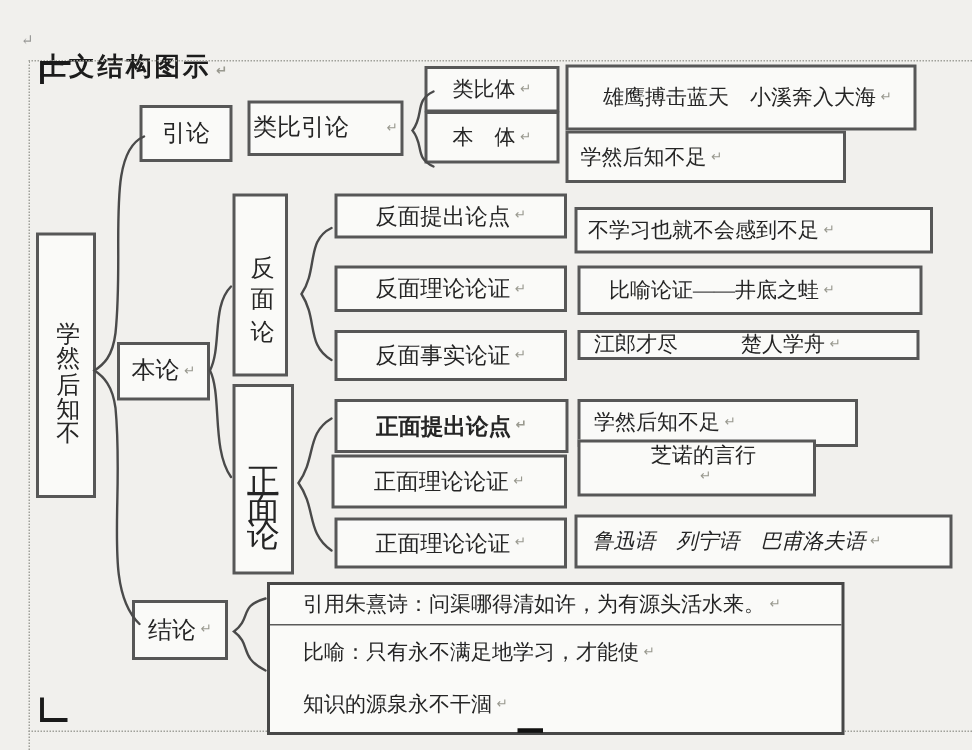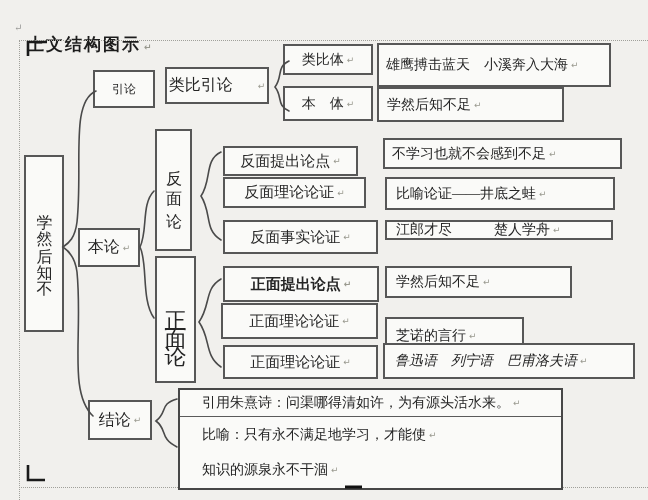--- a/index.html
+++ b/index.html
@@ -36,41 +36,41 @@
   .left{justify-content:flex-start;}
   .vtext{
     writing-mode:vertical-rl;
     text-orientation:upright;
   }
   .ret{font-size:9px;color:#99998f;margin-left:3px;letter-spacing:normal;font-family:"DejaVu Sans",sans-serif;}
 
   
   #box-root{left:24px;top:155px;width:40px;height:177px;font-size:16px;}
   #box-root .vtext{letter-spacing:17px;}
-  #box-yinlun{left:93px;top:70px;width:62px;height:38px;font-size:12px;}
+  #box-yinlun{left:93px;top:70px;width:62px;height:38px;font-size:16px;}
   #box-leibiyinlun{left:165px;top:67px;width:104px;height:37px;font-size:16px;gap:22px;}
   #box-leibiti{left:283px;top:44px;width:90px;height:31px;font-size:14px;}
-  #box-xiongying{left:377px;top:43px;width:234px;height:44px;font-size:14px;padding-left:7px;}
-  #box-benti{left:283px;top:86px;width:90px;height:35px;font-size:14px;}
+  #box-xiongying{left:377px;top:43px;width:234px;height:44px;font-size:14px;padding-left:23px;}
+  #box-benti{left:283px;top:74px;width:90px;height:35px;font-size:14px;}
   #box-xrh1{left:377px;top:87px;width:187px;height:35px;font-size:14px;padding-left:8px;}
   #box-benlun{left:78px;top:228px;width:62px;height:39px;font-size:16px;}
   #box-fanmianlun{left:155px;top:129px;width:37px;height:122px;font-size:16px;}
   #box-fanmianlun .vtext{letter-spacing:22px;}
-  #box-f1{left:223px;top:146px;width:135px;height:30px;}
+  #box-f1{left:223px;top:129px;width:155px;height:30px;}
   #box-f1c{left:383px;top:138px;width:239px;height:31px;font-size:14px;padding-left:7px;}
-  #box-f2{left:223px;top:177px;width:143px;height:31px;}
-  #box-f2c{left:385px;top:177px;width:230px;height:33px;font-size:14px;padding-left:9px;}
+  #box-f2{left:223px;top:177px;width:155px;height:31px;}
+  #box-f2c{left:385px;top:177px;width:230px;height:33px;font-size:14px;padding-left:19px;}
   #box-f3{left:223px;top:220px;width:155px;height:34px;}
   #box-f3c{left:385px;top:220px;width:228px;height:20px;font-size:14px;padding-left:9px;}
   #box-zhengmianlun{left:155px;top:256px;width:41px;height:127px;font-size:22px;}
   #box-zhengmianlun .vtext{letter-spacing:17px;}
   #box-z1{left:223px;top:266px;width:156px;height:36px;font-weight:bold;}
   #box-z1c{left:385px;top:266px;width:187px;height:32px;font-size:14px;padding-left:9px;}
   #box-z2{left:221px;top:303px;width:157px;height:36px;}
-  #box-z2c{left:385px;top:317px;width:139px;height:38px;font-size:14px;padding-left:9px;}
+  #box-z2c{left:385px;top:293px;width:159px;height:38px;font-size:14px;padding-left:9px;flex-direction:column;}
   #box-z3{left:223px;top:345px;width:155px;height:34px;}
   #box-z3c{left:383px;top:343px;width:252px;height:36px;font-size:14px;padding-left:10px;font-style:italic;}
   #box-jielun{left:88px;top:400px;width:64px;height:40px;font-size:16px;}
 
   #box-conclusion{
     left:178px;top:388px;width:385px;height:102px;
     display:block;white-space:normal;
     border:2px solid #474747;
   }
   .c-line{font-size:14px;padding-left:22px;white-space:nowrap;display:flex;align-items:center;}

